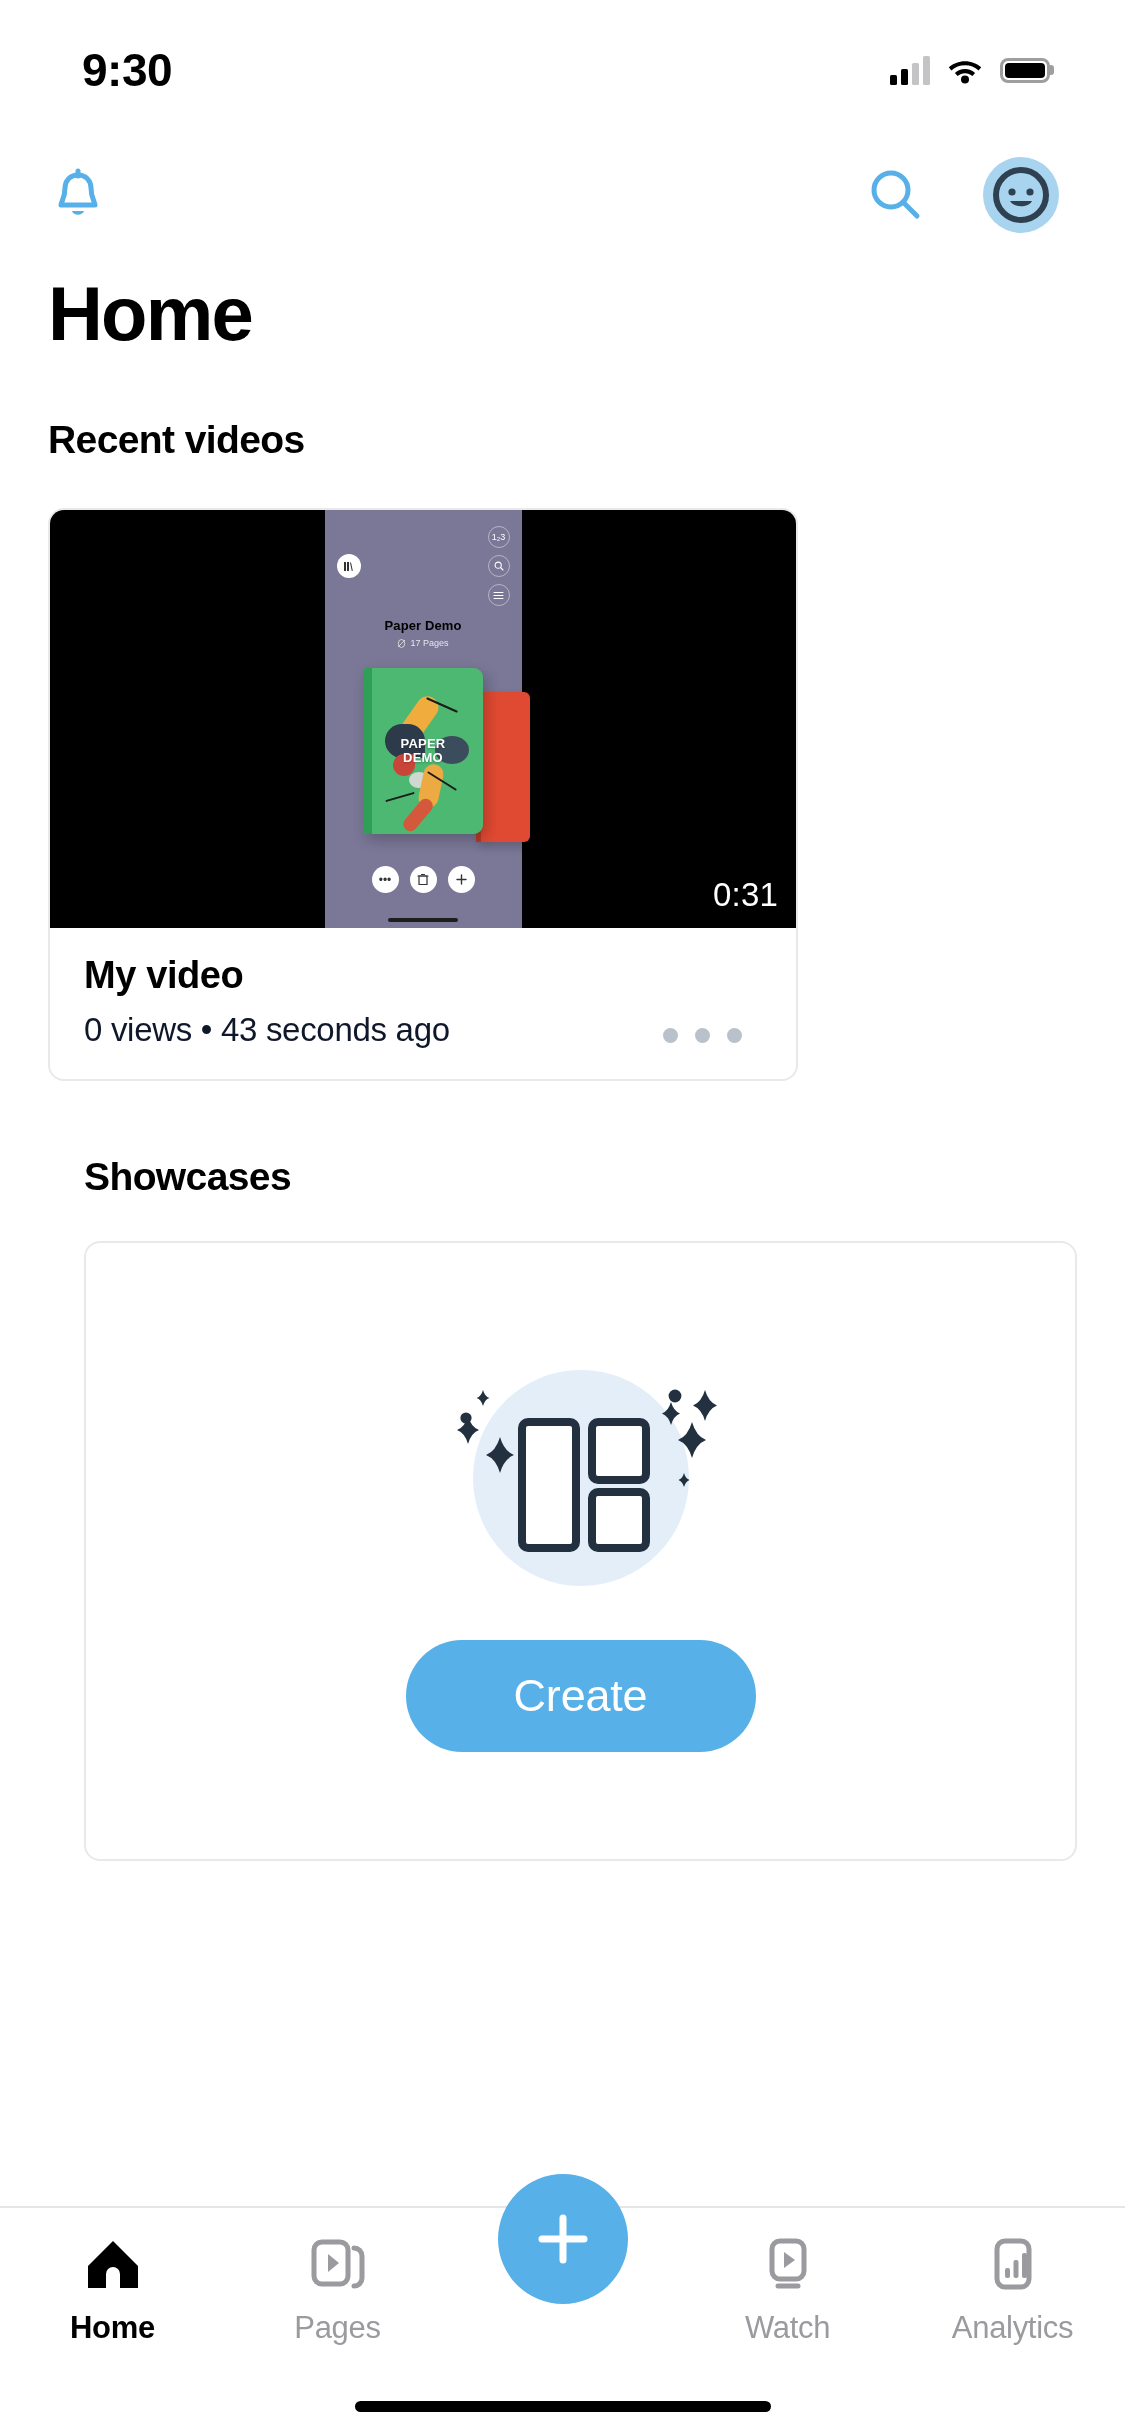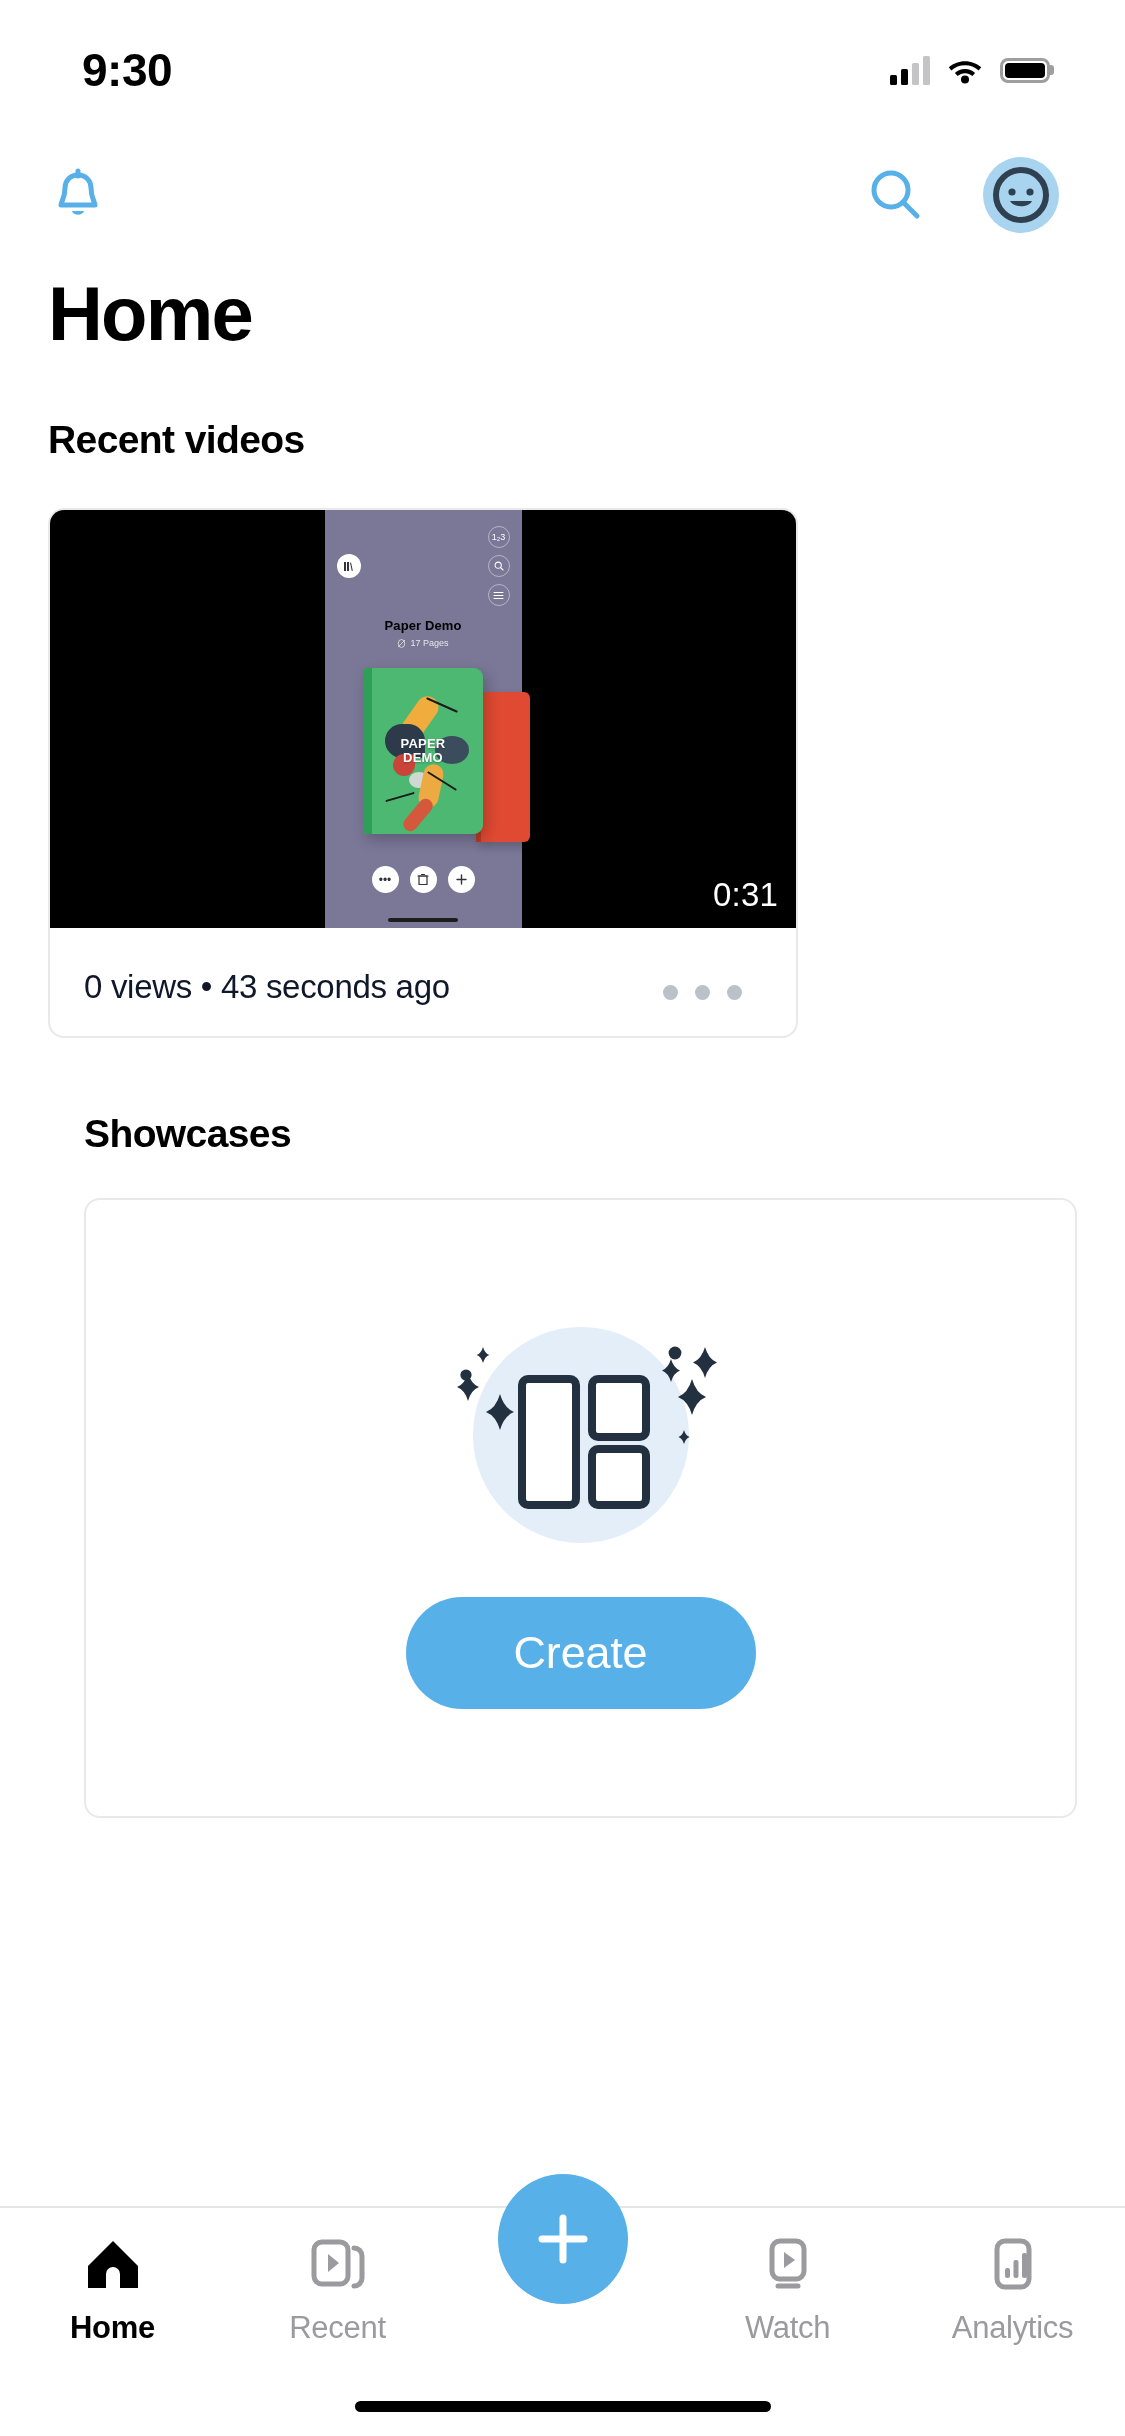--- a/index.html
+++ b/index.html
@@ -439,20 +439,21 @@
                 <path d="M6.5 2v9M2 6.5h9" stroke="#333" stroke-width="1.4" stroke-linecap="round"></path>
               </svg>
           </div>
         </div>
         <div class="ti-home"></div>
       </div>
       <div class="duration">0:31</div>
     </div>
 
     <div class="card-meta">
+      <div class="video-title">My video</div>
       <div class="video-sub">0 views • 43 seconds ago</div>
       <div class="kebab">
           <i></i>
           <i></i>
           <i></i>
         </div>
     </div>
   </div>
 </div>
 
@@ -491,21 +492,21 @@
     </svg>
     <div class="nav-label">Home</div>
   </div>
 
   <div class="nav-item">
     <svg width="60" height="56" viewBox="0 0 60 56">
       <rect x="6" y="6" width="34" height="42" rx="8" fill="none" stroke="#9a9a9f" stroke-width="5"></rect>
       <path d="M46 12 a8 8 0 0 1 8 8 v22 a8 8 0 0 1 -8 8" fill="none" stroke="#9a9a9f" stroke-width="5" stroke-linecap="round"></path>
       <path d="M20 18 L31 27 L20 36 Z" fill="#9a9a9f"></path>
     </svg>
-    <div class="nav-label">Recent</div>
+    <div class="nav-label">Pages</div>
   </div>
 
   <div class="fab-slot">
     <button class="fab">
       <svg width="62" height="62" viewBox="0 0 62 62">
         <path d="M31 10 V52 M10 31 H52" stroke="#fff" stroke-width="7" stroke-linecap="round"></path>
       </svg>
     </button>
   </div>
 

